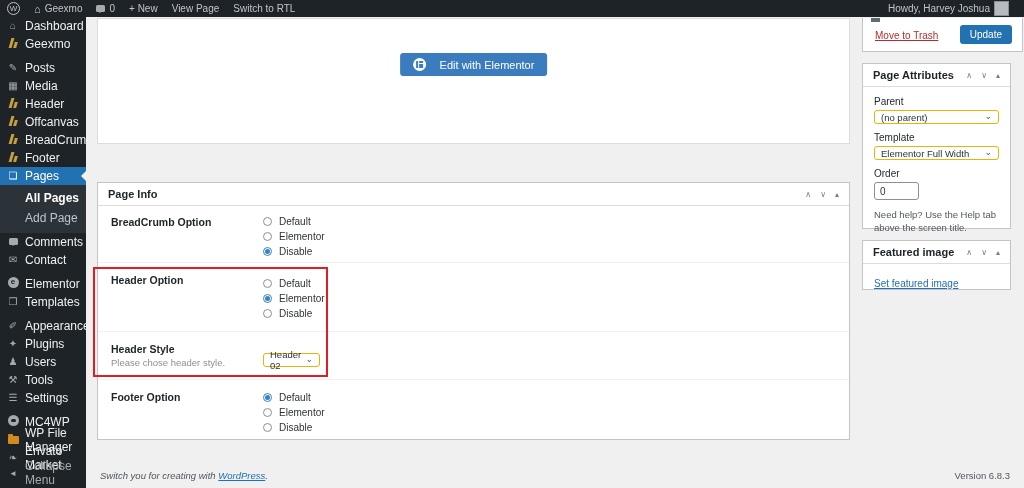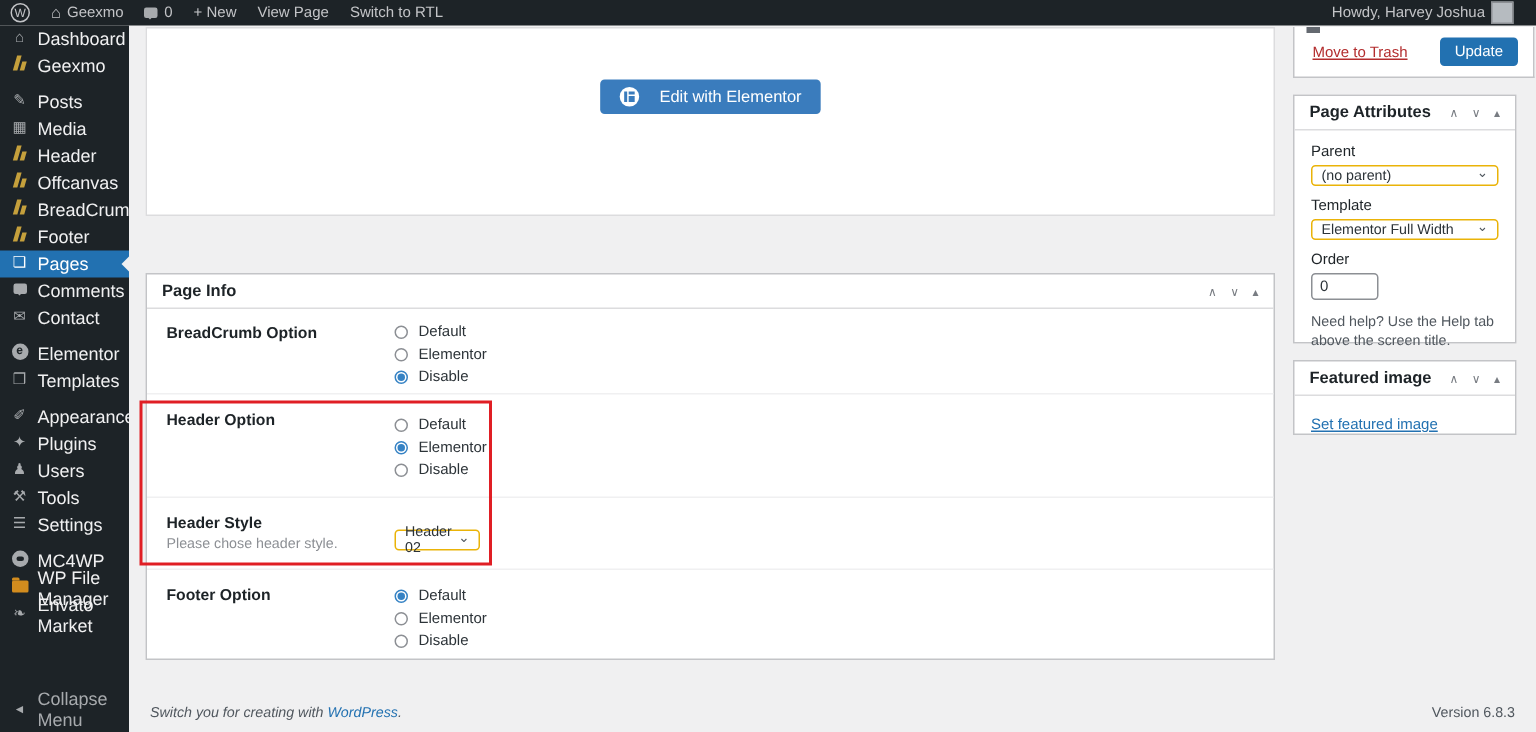--- a/index.html
+++ b/index.html
@@ -118,21 +118,21 @@
   .fld-label{margin:0 0 3px 0;color:#1d2327;}
   .mt{margin-top:8px;}
   .help-text{margin-top:9px;font-size:9.5px;color:#50575e;line-height:1.35;}
 
   #featured-image{left:862px;top:240px;width:149px;height:50px;}
   .fi-body{padding:9px 11px;}
   .blue-link{font-size:10px;color:#2271b1;text-decoration:underline;cursor:pointer;}
 
   
   .foot-thanks{position:absolute;left:100px;top:470px;font-size:9.5px;color:#50575e;font-style:italic;}
-  .foot-thanks a{color:#2271b1;font-style:italic;cursor:pointer;}
+  .foot-thanks a{color:#2271b1;text-decoration:underline;font-style:italic;cursor:pointer;}
   .foot-version{position:absolute;right:14px;top:470px;font-size:9.5px;color:#50575e;}
 </style>
 </head>
 <body>
 
 <div class="stage">
 
   <div class="adminbar">
     <div class="ab-item">
       <span class="wplogo"></span>
@@ -191,20 +191,28 @@
       <span class="ico"><span class="glogo"></span></span>
       <span>BreadCrumb</span>
     </div>
     <div class="mi">
       <span class="ico"><span class="glogo"></span></span>
       <span>Footer</span>
     </div>
     <div class="mi active">
       <span class="ico i-pages"></span>
       <span>Pages</span>
+    </div>
+    <div class="submenu">
+      <div class="smi current">
+        <span>All Pages</span>
+      </div>
+      <div class="smi">
+        <span>Add Page</span>
+      </div>
     </div>
     <div class="mi">
       <span class="ico"><span class="bubble"></span></span>
       <span>Comments</span>
     </div>
     <div class="mi">
       <span class="ico i-mail"></span>
       <span>Contact</span>
     </div>
     <div class="mi gap">

